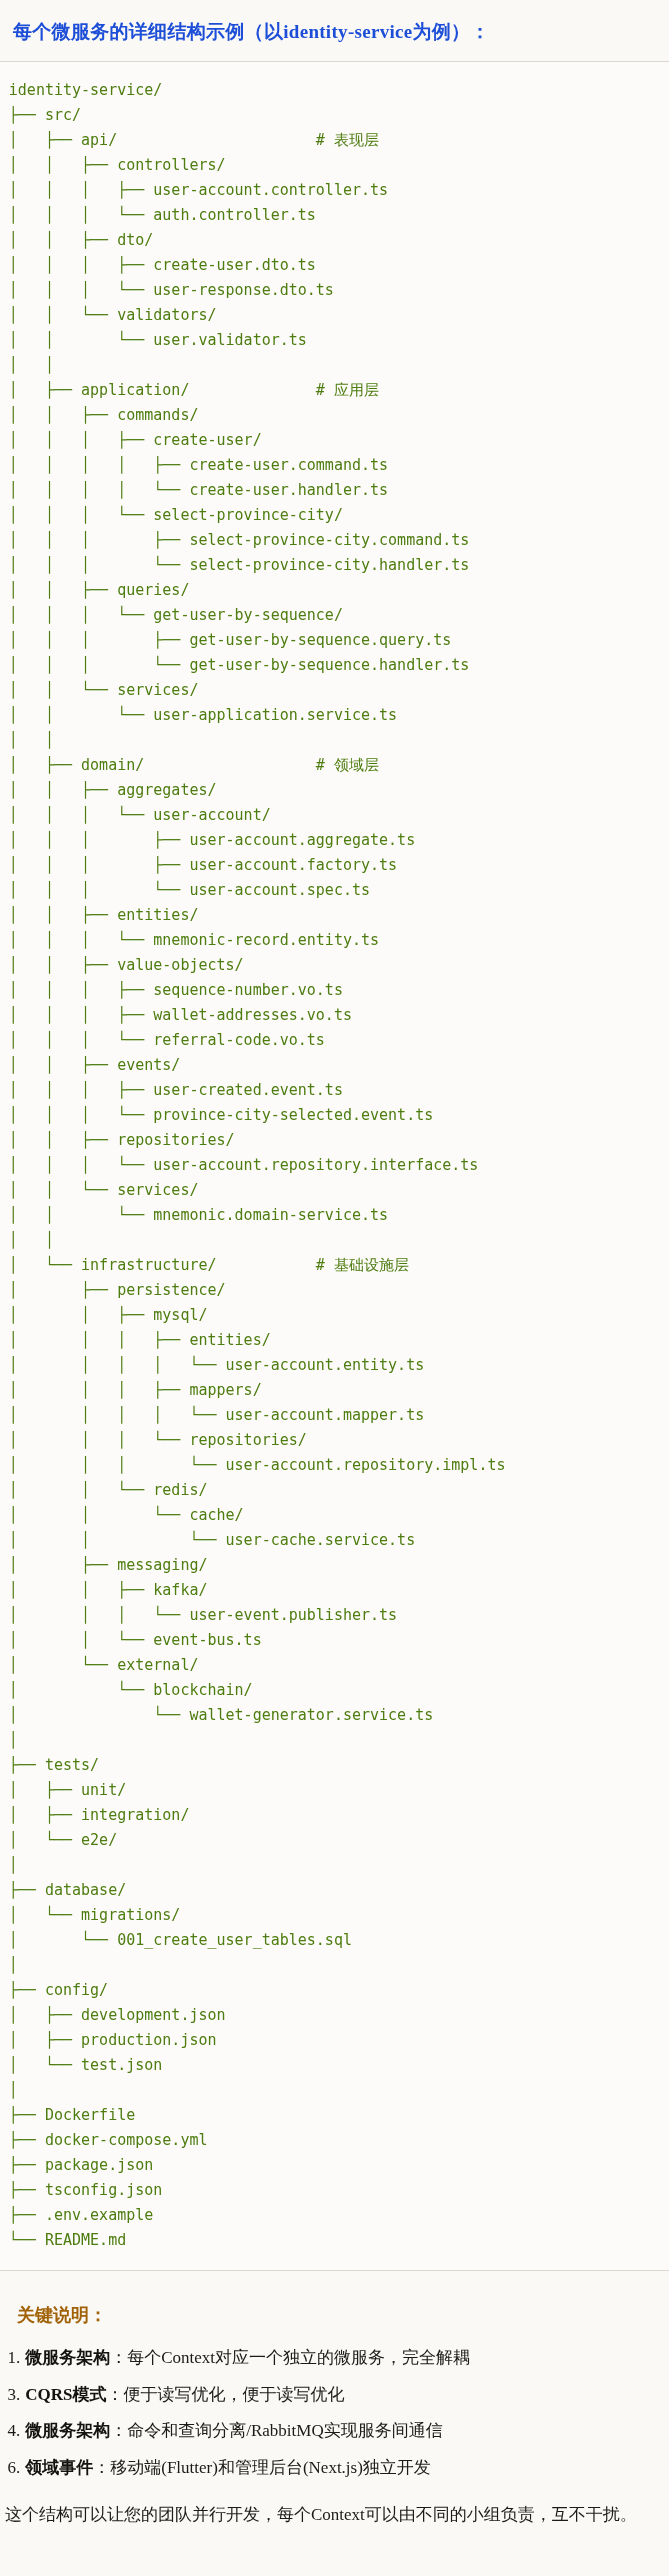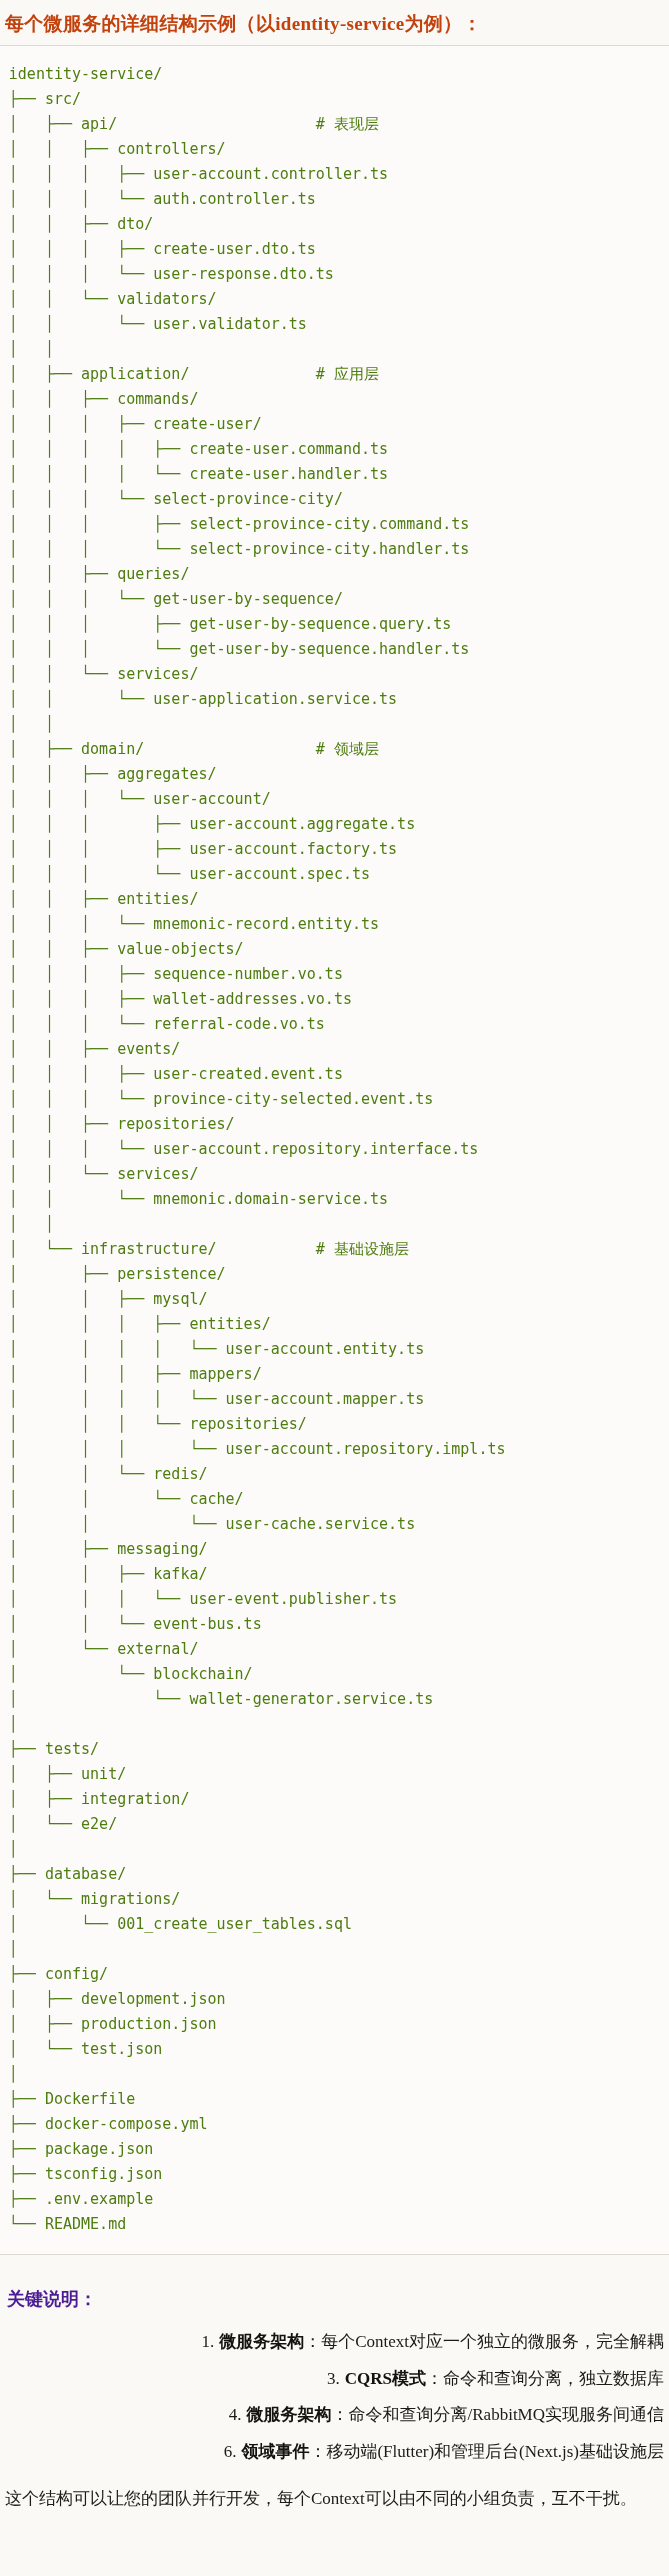--- a/index.html
+++ b/index.html
@@ -5,26 +5,26 @@
   html, body { margin: 0; padding: 0; }
   body {
     width: 669px;
     background: #faf9f5;
     color: #181715;
     font-family: "Liberation Serif", serif;
   }
   .page { width: 669px; }
 
   .page-title {
-    margin: 0;
+    margin: 8px;
     padding: 10px 5px 7.5px 5px;
     font-size: 19px;
     line-height: 27.5px;
     font-weight: bold;
-    color: #c2410c;
+    color: #1d4ed8;
     letter-spacing: 0.3px;
   }
 
   .code-block {
     box-sizing: border-box;
     width: 669px;
     margin: 0;
     border-top: 0.6px solid #dcd9d2;
     border-bottom: 0.6px solid #dcd9d2;
     background: #fcfbf9;
@@ -33,33 +33,32 @@
     font-size: 15px;
     line-height: 25px;
     color: #4d7c0f;
     white-space: pre;
     overflow: hidden;
   }
 
   .notes { padding: 0 5px; }
 
   .notes-heading {
-    margin: 33px 0 21px 2px;
+    margin: 33px 0 21px 12px;
     font-size: 18px;
     line-height: 22.5px;
     font-weight: bold;
-    color: #4c1d95;
+    color: #a16207;
     font-family: Liberation Serif, serif;
   }
 
   .notes-list {
     list-style: none;
     margin: 0;
     padding: 0 0 0 2.5px;
-    text-align: right;
   }
   .notes-list li {
     font-size: 17px;
     line-height: 21px;
     margin: 0 0 15.6px 0;
     color: #1c1b18;
   }
   .notes-list .num {
     display: inline-block;
     margin-right: 5px;
@@ -171,22 +170,22 @@
 ├── tsconfig.json
 ├── .env.example
 └── README.md</pre>
 
   <div class="notes">
 
     <h3 class="notes-heading">关键说明：</h3>
 
     <ol class="notes-list">
       <li><span class="num">1.</span><span class="term">微服务架构</span><span class="desc">：每个Context对应一个独立的微服务，完全解耦</span></li>
-      <li><span class="num">3.</span><span class="term">CQRS模式</span><span class="desc">：命令和查询分离，独立数据库</span></li>
+      <li><span class="num">3.</span><span class="term">CQRS模式</span><span class="desc">：便于读写优化，便于读写优化</span></li>
       <li><span class="num">4.</span><span class="term">微服务架构</span><span class="desc">：命令和查询分离/RabbitMQ实现服务间通信</span></li>
-      <li><span class="num">6.</span><span class="term">领域事件</span><span class="desc">：移动端(Flutter)和管理后台(Next.js)基础设施层</span></li>
+      <li><span class="num">6.</span><span class="term">领域事件</span><span class="desc">：移动端(Flutter)和管理后台(Next.js)独立开发</span></li>
     </ol>
 
     <p class="closing">这个结构可以让您的团队并行开发，每个Context可以由不同的小组负责，互不干扰。</p>
 
   </div>
 </div>
 
 
 </body></html>

